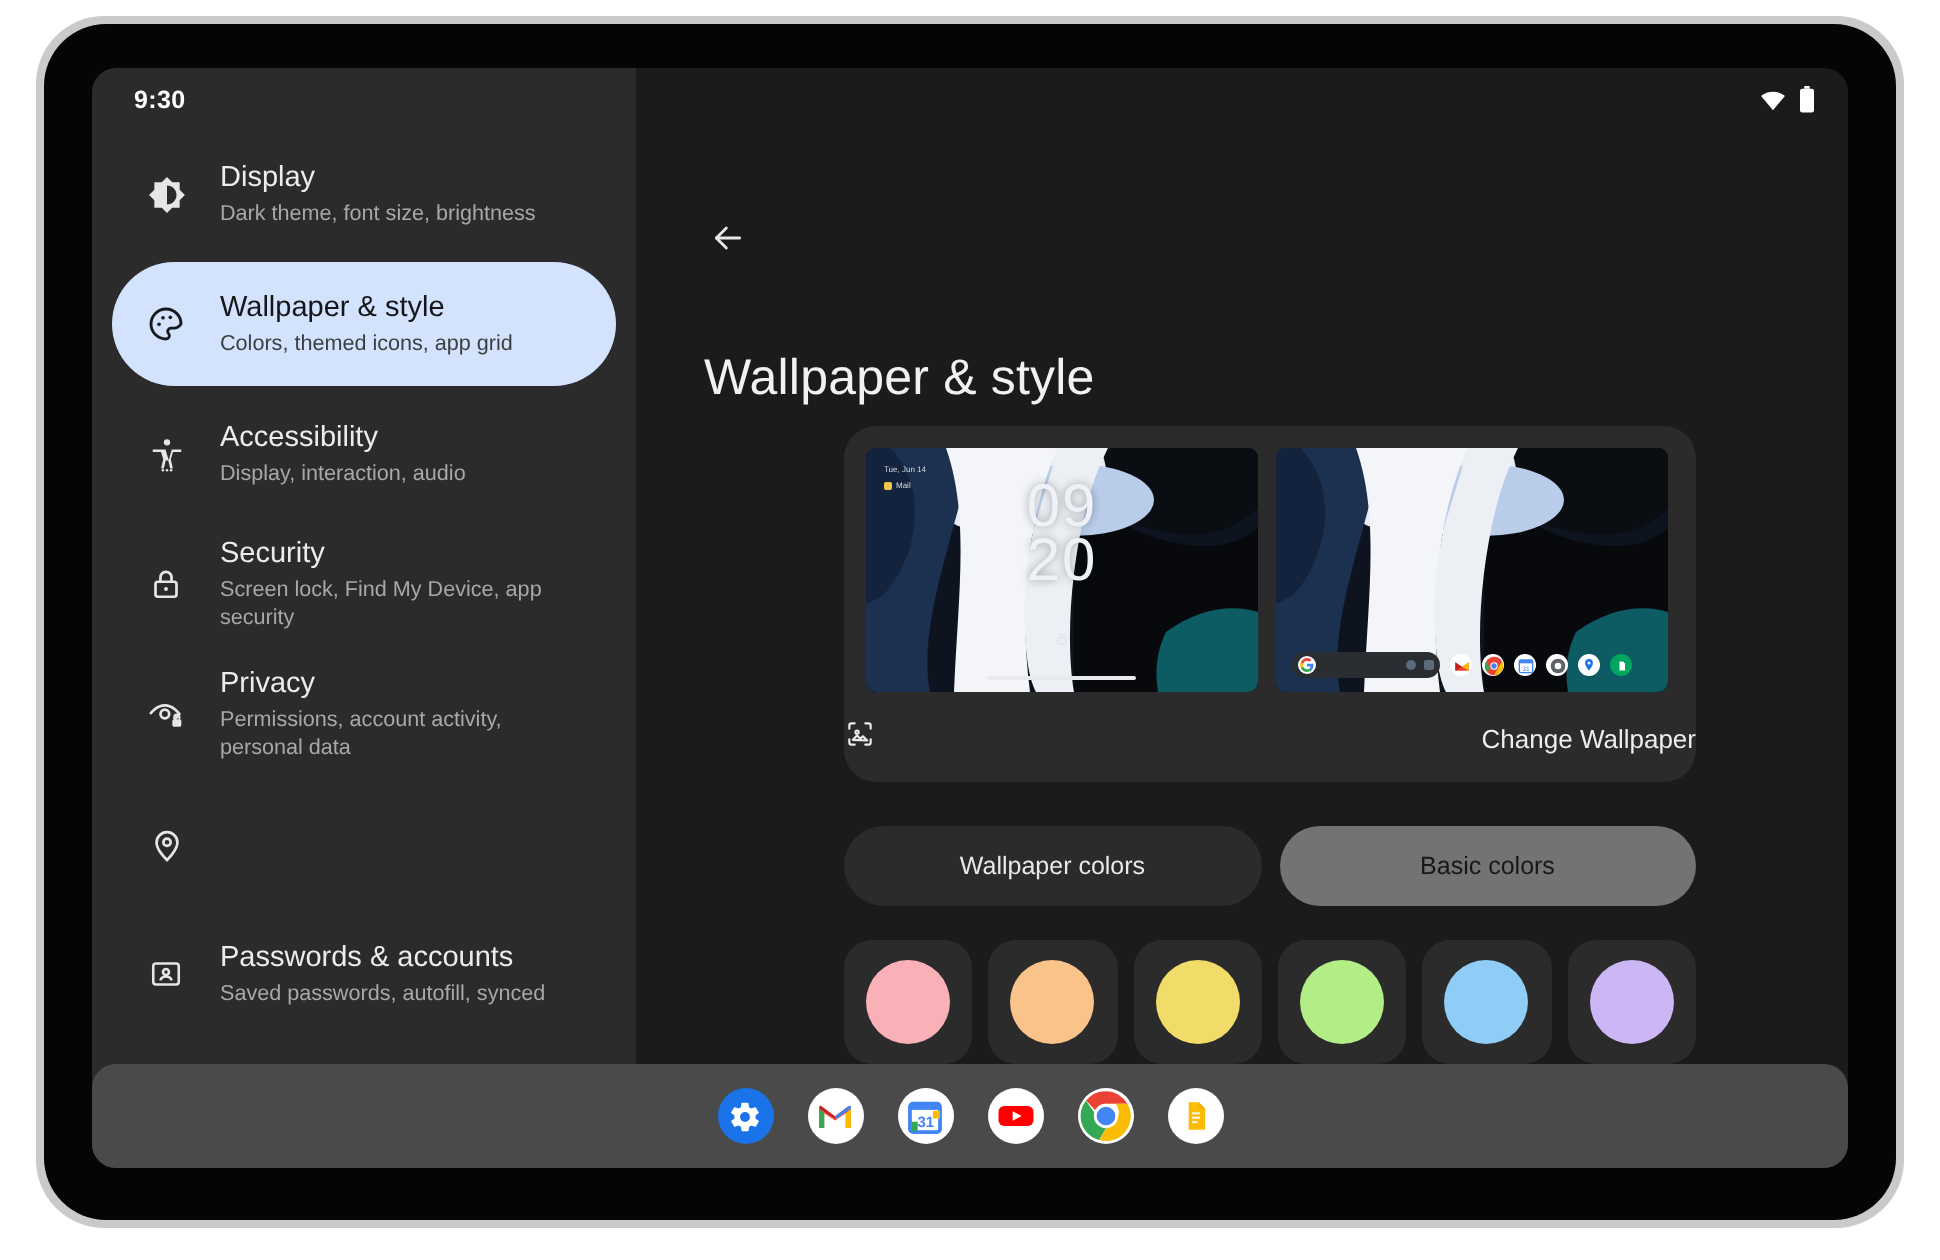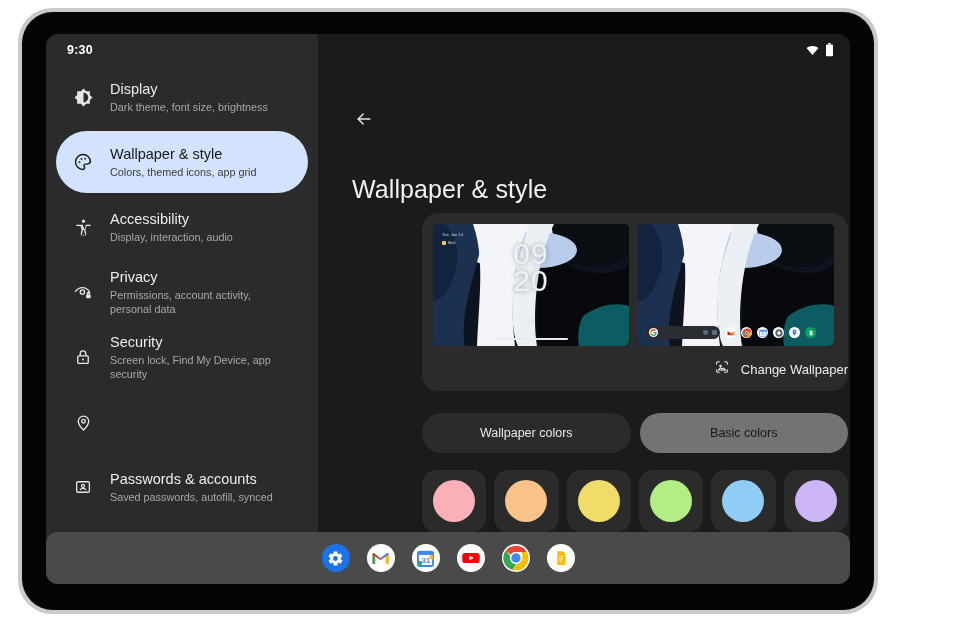--- a/index.html
+++ b/index.html
@@ -7,21 +7,21 @@
     width: 970px; height: 630px;
     background: #ffffff;
     font-family: "Liberation Sans", sans-serif;
     overflow: hidden;
   }
 
   
   #device-frame {
     position: absolute;
     left: 18px; top: 8px;
-    width: 860px; height: 606px;
+    width: 934px; height: 606px;
     background: #c9cacb;
     border-radius: 34px;
     padding: 4px;
   }
   #device-bezel {
     width: 100%; height: 100%;
     background: #050505;
     border-radius: 31px;
     padding: 22px 24px 26px 24px;
     position: relative;
@@ -196,21 +196,21 @@
     flex: 0 0 11px;
     background: #fff;
     display: flex; align-items: center; justify-content: center;
     font-size: 6px;
     overflow: hidden;
   }
   #change-wallpaper {
     position: absolute;
     left: 0; right: 0; bottom: 0;
     height: 44px;
-    display: flex; align-items: center; justify-content: flex-end;
+    display: flex; align-items: center; justify-content: space-between;
     gap: 11px;
     color: #ededed;
   }
   #change-wallpaper .cw-label { font-size: 13px; }
 
   
   #color-tabs {
     position: absolute;
     left: 104px; top: 379px;
     width: 426px;
@@ -327,46 +327,46 @@
                   <circle cx="12" cy="21.6" r=".8"></circle>
                   <circle cx="14.6" cy="21.6" r=".8"></circle>
                 </svg>
         </span>
         <span class="nav-text">
           <span class="nav-title">Accessibility</span>
           <span class="nav-sub" style="display:block">Display, interaction, audio</span>
         </span>
       </div>
 
+      <div class="nav-item">
+        <span class="nav-ico">
+          <svg width="18" height="18" viewBox="0 0 24 24" fill="none" stroke="currentColor" stroke-width="1.8">
+                  <rect x="5" y="10.5" width="14" height="10" rx="1.6"></rect>
+                  <path d="M8.3 10.5V7.6a3.7 3.7 0 017.4 0v2.9"></path>
+                  <circle cx="12" cy="15.3" r="1.3" fill="currentColor" stroke="none"></circle>
+                </svg>
+        </span>
+        <span class="nav-text">
+          <span class="nav-title">Security</span>
+          <span class="nav-sub" style="display:block">Screen lock, Find My Device, app security</span>
+        </span>
+      </div>
+
       <div class="nav-item two-line">
         <span class="nav-ico">
           <svg width="20" height="20" viewBox="0 0 24 24" fill="none" stroke="currentColor" stroke-width="1.6">
                   <path d="M2.5 12S6 6.8 11.3 6.8 20 12 20 12s-1.1 1.7-3 3.2"></path>
                   <circle cx="11.3" cy="12" r="2.6"></circle>
                   <rect x="15.8" y="15.2" width="5.4" height="4.4" rx="1" fill="currentColor" stroke="none"></rect>
                   <path d="M17 15.2v-1.3a1.5 1.5 0 013 0v1.3" stroke-width="1.3"></path>
                 </svg>
         </span>
         <span class="nav-text">
           <span class="nav-title">Privacy</span>
           <span class="nav-sub" style="display:block">Permissions, account activity, personal data</span>
-        </span>
-      </div>
-
-      <div class="nav-item">
-        <span class="nav-ico">
-          <svg width="18" height="18" viewBox="0 0 24 24" fill="none" stroke="currentColor" stroke-width="1.8">
-                  <rect x="5" y="10.5" width="14" height="10" rx="1.6"></rect>
-                  <path d="M8.3 10.5V7.6a3.7 3.7 0 017.4 0v2.9"></path>
-                  <circle cx="12" cy="15.3" r="1.3" fill="currentColor" stroke="none"></circle>
-                </svg>
-        </span>
-        <span class="nav-text">
-          <span class="nav-title">Security</span>
-          <span class="nav-sub" style="display:block">Screen lock, Find My Device, app security</span>
         </span>
       </div>
 
       <div class="nav-item">
         <span class="nav-ico">
           <svg width="19" height="19" viewBox="0 0 24 24" fill="none" stroke="currentColor" stroke-width="1.7">
                   <path d="M12 21.5s6.6-6.2 6.6-11A6.6 6.6 0 105.4 10.5c0 4.8 6.6 11 6.6 11z"></path>
                   <circle cx="12" cy="10.3" r="2.3"></circle>
                 </svg>
         </span>

